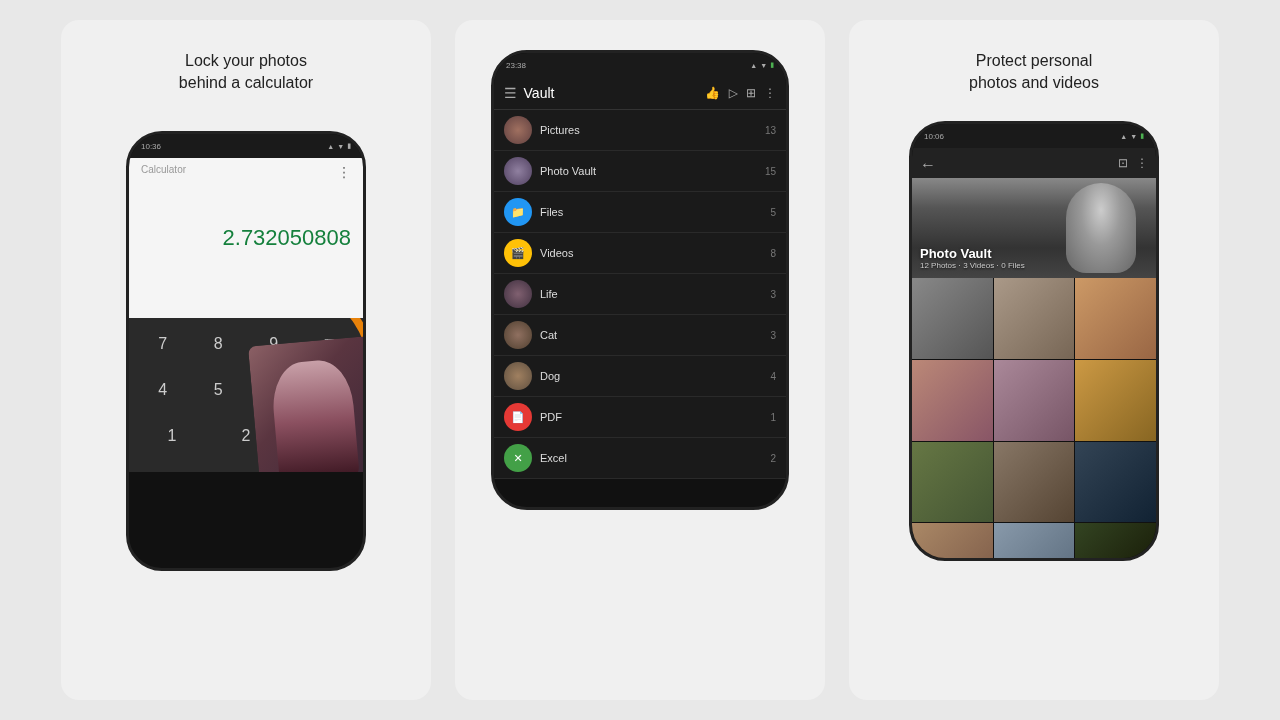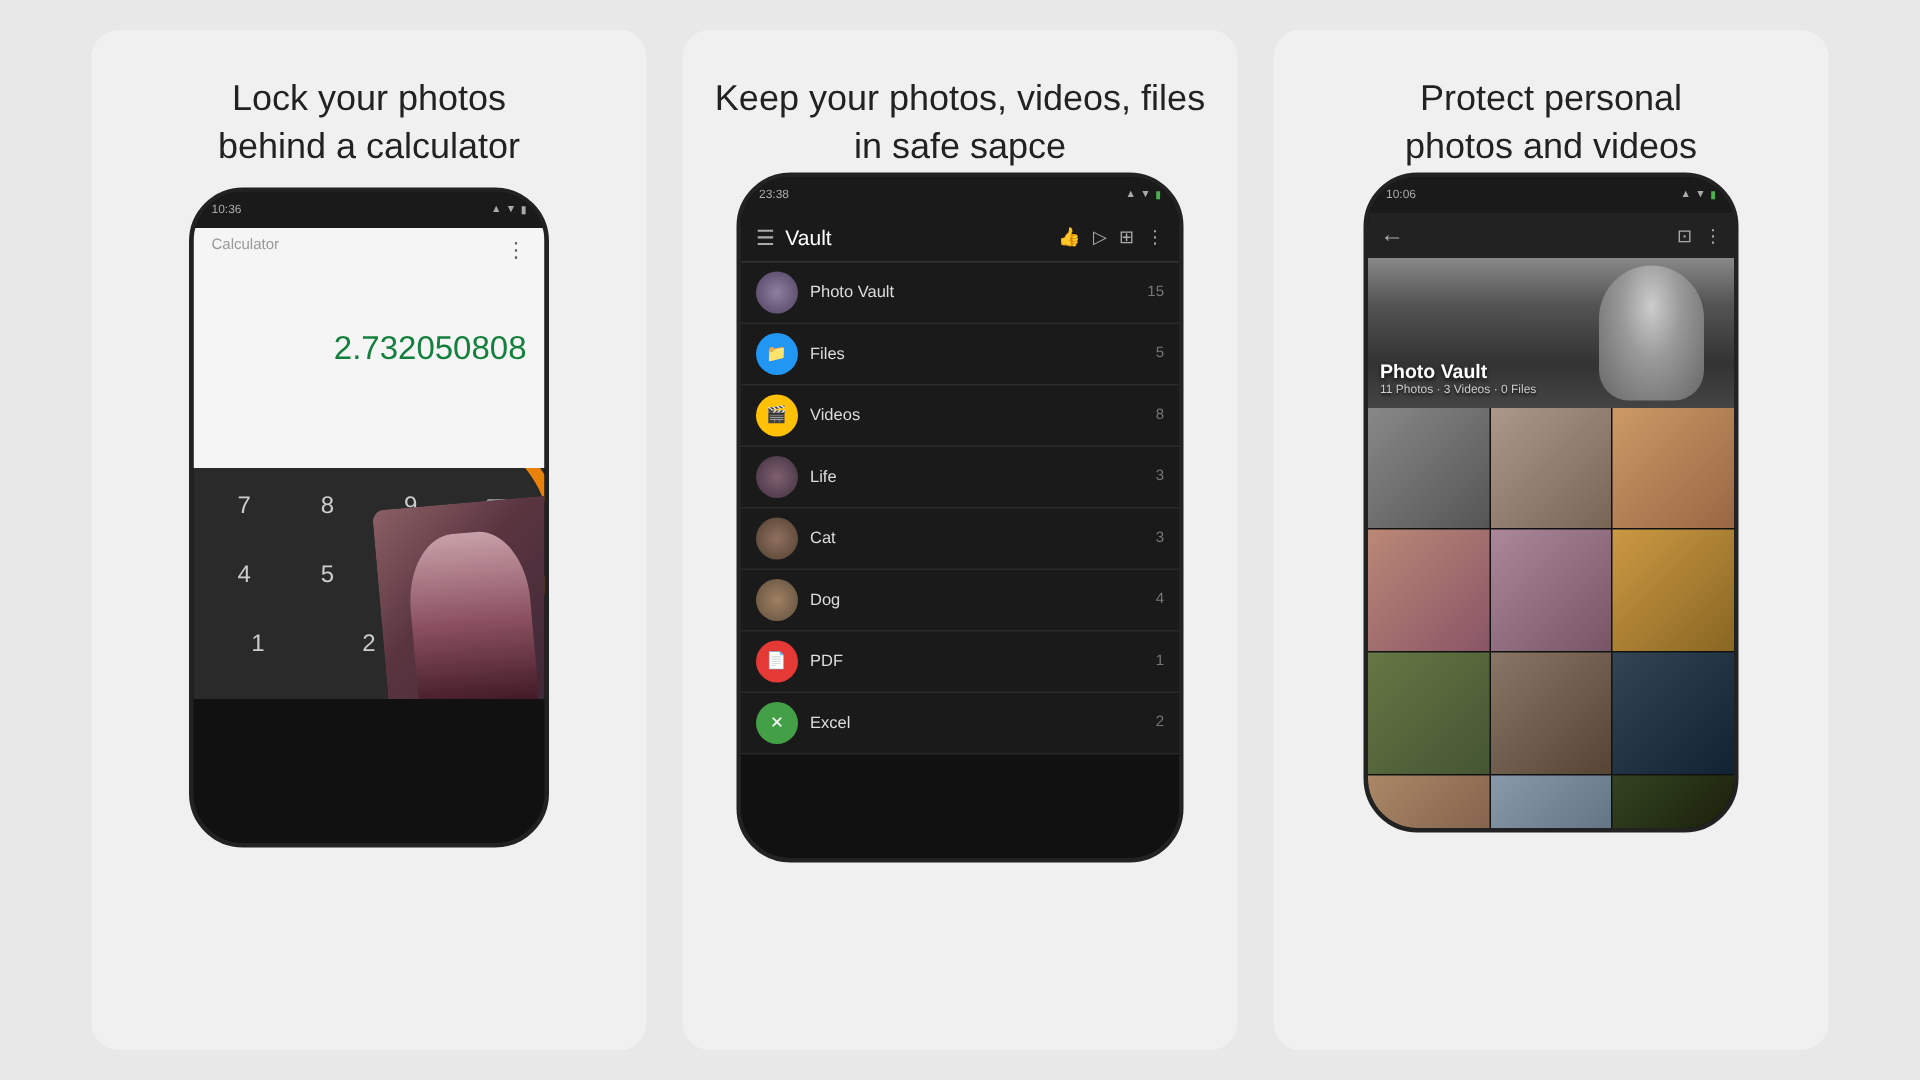--- a/index.html
+++ b/index.html
@@ -30,25 +30,26 @@
       height: 680px;
       display: flex;
       flex-direction: column;
       align-items: center;
       padding: 30px 20px 0 20px;
       margin: 0 12px;
       position: relative;
       overflow: hidden;
     }
     .card-title {
-      font-size: 24px;
+      font-size: 16px;
       font-weight: 400;
       color: #222;
       text-align: center;
       line-height: 1.35;
+      margin-bottom: 28px;
     }
     
     .phone-mockup {
       position: relative;
       border-radius: 36px;
       background: #111;
       border: 3px solid #222;
       overflow: hidden;
       flex-shrink: 0;
     }
@@ -374,21 +375,20 @@
         <div class="peeking-photo">
           <div class="peeking-photo-inner">
             <div class="photo-girl-silhouette"></div>
           </div>
         </div>
       </div>
     </div>
   </div>
 
   <div class="card">
-    <div class="card-title">Keep your photos, videos, files<br>in safe sapce</div>
     <div class="phone-mockup phone-vault">
       <div class="phone-notch-bar">
         <span style="color:#aaa;font-size:8px">23:38</span>
         <div class="status-icons">
           <span>▲</span>
           <span>▼</span>
           <span style="color:#4caf50">▮</span>
         </div>
       </div>
       <div class="vault-screen">
@@ -397,20 +397,25 @@
           <span class="vault-title">Vault</span>
           <div class="vault-icons">
             <span>👍</span>
             <span>▷</span>
             <span>⊞</span>
             <span>⋮</span>
           </div>
         </div>
 
         <div class="vault-list-item">
+          <div class="vault-item-icon icon-pics"></div>
+          <span class="vault-item-name">Pictures</span>
+          <span class="vault-item-count">13</span>
+        </div>
+        <div class="vault-list-item">
           <div class="vault-item-icon icon-photovault"></div>
           <span class="vault-item-name">Photo Vault</span>
           <span class="vault-item-count">15</span>
         </div>
         <div class="vault-list-item">
           <div class="vault-item-icon icon-files">📁</div>
           <span class="vault-item-name">Files</span>
           <span class="vault-item-count">5</span>
         </div>
         <div class="vault-list-item">
@@ -465,21 +470,21 @@
           <div class="grid-icons">
             <span>⊡</span>
             <span>⋮</span>
           </div>
         </div>
 
         <div class="bw-portrait">
           <div class="bw-face"></div>
           <div class="vault-label-overlay">
             <div class="vault-label-title">Photo Vault</div>
-            <div class="vault-label-subtitle">11 Photos · 3 Videos · 0 Files</div>
+            <div class="vault-label-subtitle">12 Photos · 3 Videos · 0 Files</div>
           </div>
         </div>
 
         <div class="photo-grid">
           <div class="photo-cell"></div>
           <div class="photo-cell"></div>
           <div class="photo-cell"></div>
           <div class="photo-cell"></div>
           <div class="photo-cell"></div>
           <div class="photo-cell"></div>

